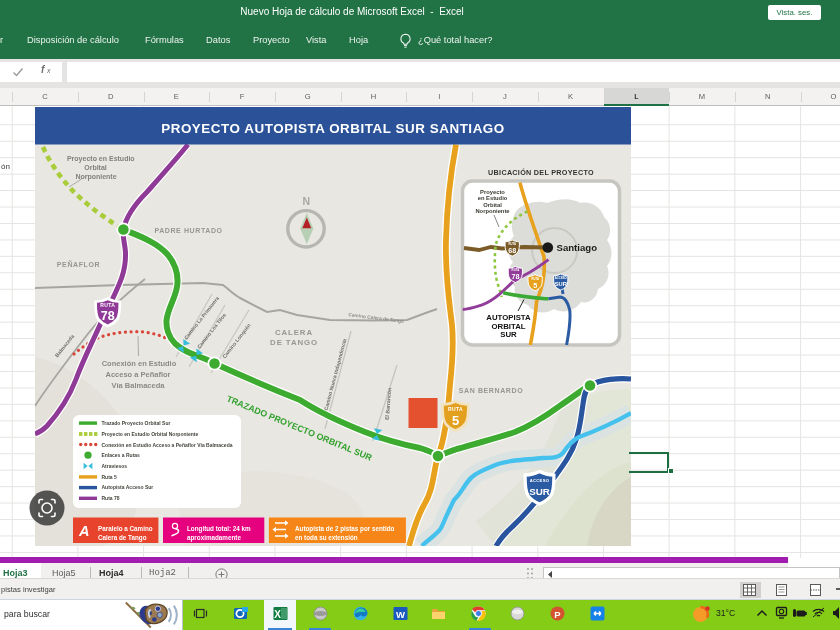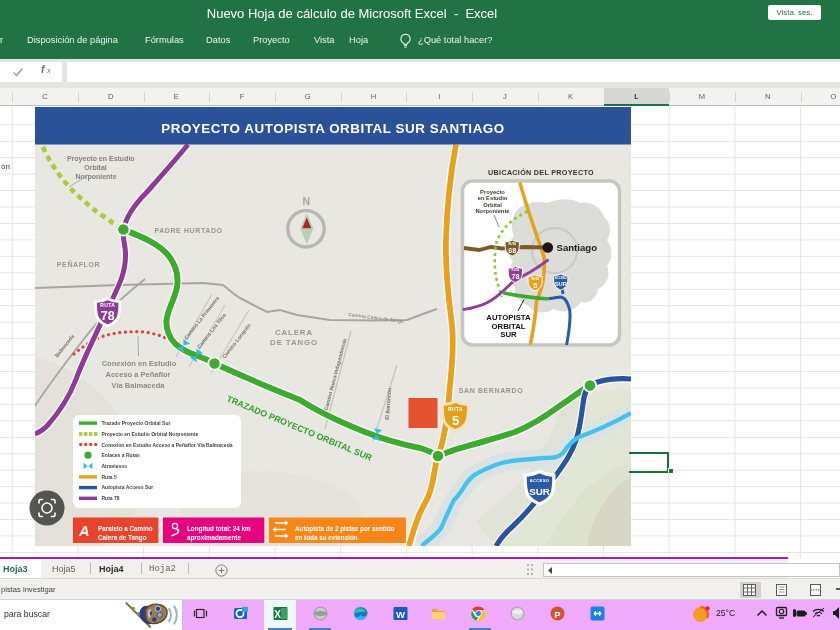--- a/index.html
+++ b/index.html
@@ -1,56 +1,56 @@
 <!DOCTYPE html>
 <html><head><meta charset="utf-8"><style>
 html,body{margin:0;padding:0;width:840px;height:630px;overflow:hidden;background:#fff;
 font-family:"Liberation Sans",sans-serif;}
 .abs{position:absolute;}
 #titlebar{left:0;top:0;width:840px;height:28px;background:#217346;}
-#title{left:0;top:6px;width:704px;text-align:center;color:#fff;font-size:13px;}
+#title{left:0;top:6px;width:704px;text-align:center;color:#fff;font-size:10px;}
 #inic{left:768px;top:4.5px;width:53px;height:15px;background:#fff;border-radius:2px;
 color:#217346;font-size:7.8px;text-align:center;line-height:15px;}
 #ribbon{left:0;top:28px;width:840px;height:31px;background:#217346;}
 .rtab{position:absolute;top:7px;color:#ecf3ee;font-size:9.3px;white-space:nowrap;}
 #fbar{left:0;top:59px;width:840px;height:29px;background:#e5e4e2;}
 #namebox{left:0;top:2.5px;width:62px;height:20px;background:#fff;}
 #fxbox{left:66.5px;top:2.5px;width:773.5px;height:20px;background:#fff;}
 #headers{left:0;top:88px;width:840px;height:17.5px;background:#f3f2f0;border-bottom:1px solid #bfbfbd;box-sizing:border-box;}
 .hl{position:absolute;top:3.5px;font-size:7.6px;color:#5c5c5a;width:20px;text-align:center;}
 .hsep{position:absolute;top:4px;width:1px;height:10px;background:#d4d4d2;}
 #hsel{left:603.6px;top:0;width:65.7px;height:15.5px;background:#d7d7d5;border-bottom:2px solid #1e7145;}
 #grid{left:0;top:105.5px;width:840px;height:451.5px;background:#fff;}
 #cellon{left:1px;top:162px;font-size:8px;color:#3a3a3a;}
 #acell{left:629px;top:452px;width:38px;height:17px;border:2px solid #1d6f42;border-left:none;background:transparent;}
 #ahandle{left:667.5px;top:468px;width:4px;height:4px;background:#1d6f42;border:1px solid #fff;}
-#tabsrow{left:0;top:557px;width:788px;height:21px;background:#f1f0ee;border-top:2px solid #a21caf;box-sizing:border-box;}
+#tabsrow{left:0;top:557px;width:788px;height:21px;background:#f1f0ee;border-top:6px solid #a21caf;box-sizing:border-box;}
 #tabact{left:0;top:0px;width:41px;height:18.5px;background:#fff;border-bottom:2.5px solid #1e7145;}
 .tabt{position:absolute;top:5px;font-size:9px;white-space:nowrap;}
 .tsep{position:absolute;top:4px;width:1px;height:11px;background:#bcbab8;}
 #scrolltrack{left:543px;top:4px;width:297px;height:14px;background:#fff;border:1px solid #c6c4c2;box-sizing:border-box;}
 #status{left:0;top:578px;width:840px;height:21px;background:#f1f0ee;border-top:1px solid #d9d9d7;box-sizing:border-box;}
 #stext{left:1px;top:6px;font-size:7.6px;color:#3d3d3b;}
-#taskbar{left:0;top:599px;width:840px;height:31px;background:#f0abfc;border-top:1px solid #ccd5df;box-sizing:border-box;}
+#taskbar{left:0;top:599px;width:840px;height:31px;background:#84cc16;border-top:1px solid #ccd5df;box-sizing:border-box;}
 #searchbox{left:0;top:0;width:181.5px;height:30px;background:#fff;border-right:1px solid #b9c2cc;}
 #stxt{left:4px;top:9px;font-size:8.7px;color:#2f2f2f;}
 .tbico{position:absolute;top:5.5px;width:15px;height:15px;}
 .uline{position:absolute;top:27.5px;height:2px;background:#3a84d6;}
 #w31{position:absolute;left:716px;top:8px;font-size:8.6px;color:#1c1c1c;}
 </style></head><body>
 <div id="titlebar" class="abs"></div>
 <div id="title" class="abs">Nuevo Hoja de cálculo de Microsoft Excel&nbsp;&nbsp;-&nbsp;&nbsp;Excel</div>
 <div id="inic" class="abs">Vista. ses.</div>
 <div id="ribbon" class="abs">
 <span class="rtab" style="left:0px;">r</span>
-<span class="rtab" style="left:27px;">Disposición de página</span>
+<span class="rtab" style="left:27px;">Disposición de cálculo</span>
 <span class="rtab" style="left:145px;">Fórmulas</span>
 <span class="rtab" style="left:206px;">Datos</span>
 <span class="rtab" style="left:253px;">Proyecto</span>
-<span class="rtab" style="left:306px;margin-left:8px;">Vista</span>
+<span class="rtab" style="left:306px;">Vista</span>
 <span class="rtab" style="left:349px;">Hoja</span>
 <svg class="abs" style="left:399px;top:5px" width="13" height="16" viewBox="0 0 13 16">
       <path d="M6.5 1.2a4.6 4.6 0 0 0-2.4 8.5c.5.4.9 1 .9 1.6h3a2.3 2.3 0 0 1 .9-1.6A4.6 4.6 0 0 0 6.5 1.2z" fill="none" stroke="#ecf3ee" stroke-width="1.1"></path>
       <path d="M5 12.6h3M5.4 14.2h2.2" stroke="#ecf3ee" stroke-width="1"></path>
     </svg>
 <span class="rtab" style="left:418px;">¿Qué total hacer?</span>
 </div>
 <div id="fbar" class="abs">
 <div id="namebox" class="abs"></div>
 <svg class="abs" style="left:12px;top:8px" width="12" height="10" viewBox="0 0 12 10">
@@ -464,21 +464,21 @@
       <path d="M4,7.5 h7 M4,7.5 l2,-2 M4,7.5 l2,2 M11,7.5 l-2,-2 M11,7.5 l-2,2" stroke="#fff" stroke-width="1.4" fill="none"></path>
     </svg>
 <div class="uline" style="left:268px;width:24px;"></div>
 <div class="uline" style="left:309px;width:22px;"></div>
 <div class="uline" style="left:469px;width:22px;"></div>
 <svg class="abs" style="left:692px;top:5px" width="19" height="19" viewBox="0 0 19 19">
       <circle cx="8.5" cy="9.5" r="7.5" fill="#f59c28"></circle>
       <path d="M8.5,2 a7.5 7.5 0 0 1 6.5,11" fill="none" stroke="#e86a1a" stroke-width="2.5"></path>
       <circle cx="15.5" cy="3.5" r="2.2" fill="#d93025"></circle>
     </svg>
-<span id="w31">25°C</span>
+<span id="w31">31°C</span>
 <svg class="abs" style="left:756px;top:9px" width="12" height="8" viewBox="0 0 12 8">
       <path d="M1.5,6.5 L6,2 L10.5,6.5" fill="none" stroke="#1c1c1c" stroke-width="1.5"></path>
     </svg>
 <svg class="abs" style="left:775px;top:5px" width="13" height="17" viewBox="0 0 13 17">
       <rect x="1.5" y="2.5" width="10" height="8" rx="1" fill="none" stroke="#1c1c1c" stroke-width="1.3"></rect>
       <path d="M4,13 h5" stroke="#1c1c1c" stroke-width="1.3"></path>
       <circle cx="6.5" cy="6.5" r="2.2" fill="none" stroke="#1c1c1c" stroke-width="1.1"></circle>
     </svg>
 <svg class="abs" style="left:792px;top:7px" width="15" height="12" viewBox="0 0 15 12">
       <path d="M1,3 q1.5,-2 3,0 l0,6 q-1.5,2 -3,0 Z" fill="#1c1c1c"></path>

